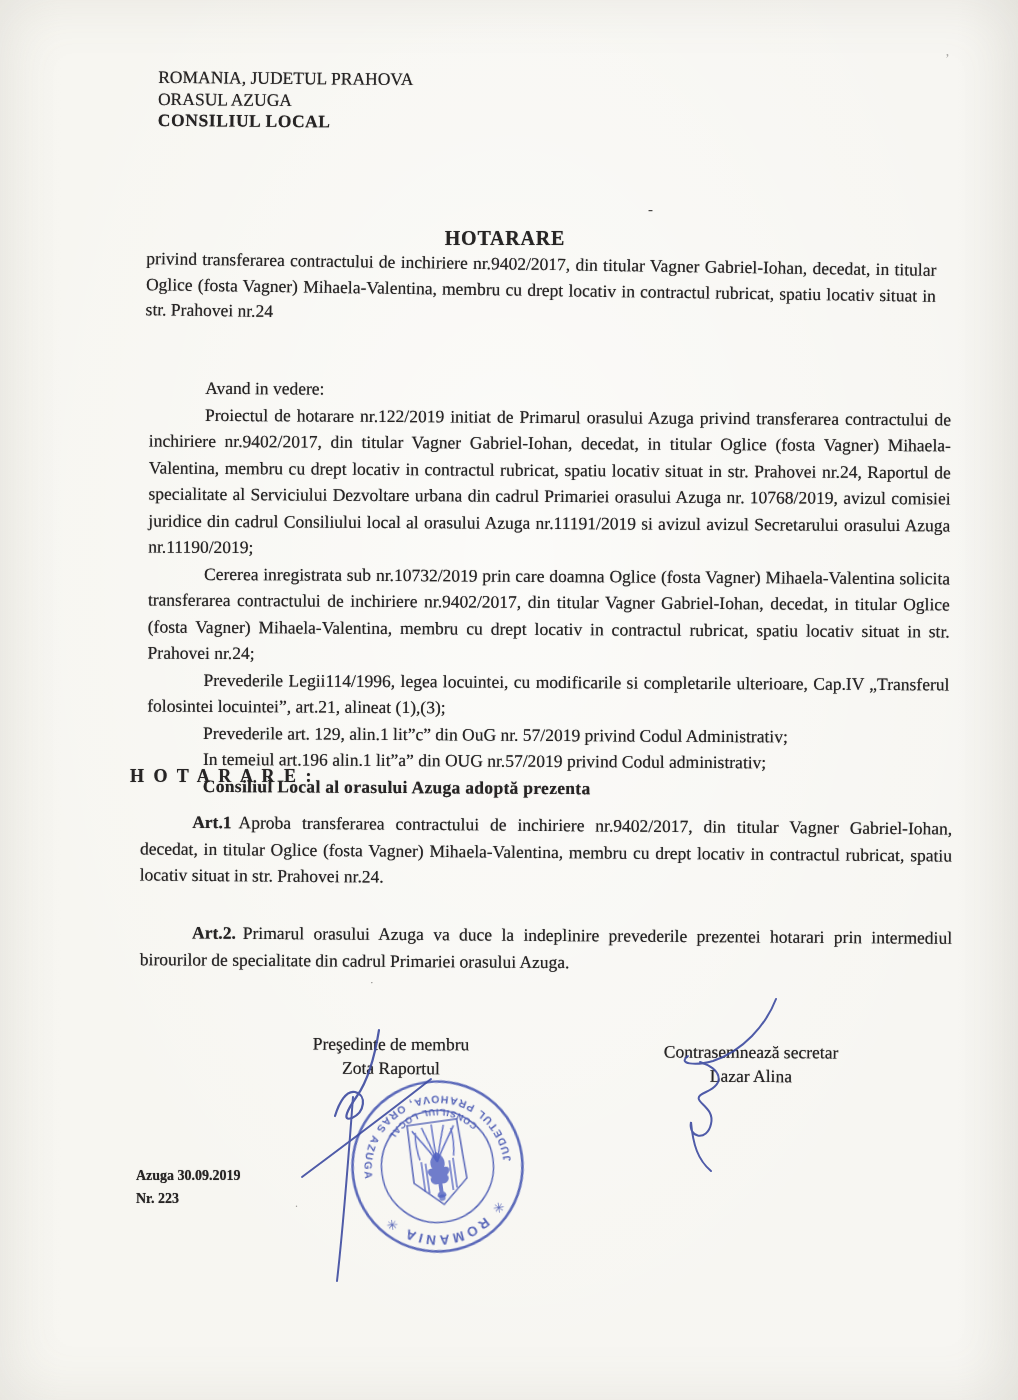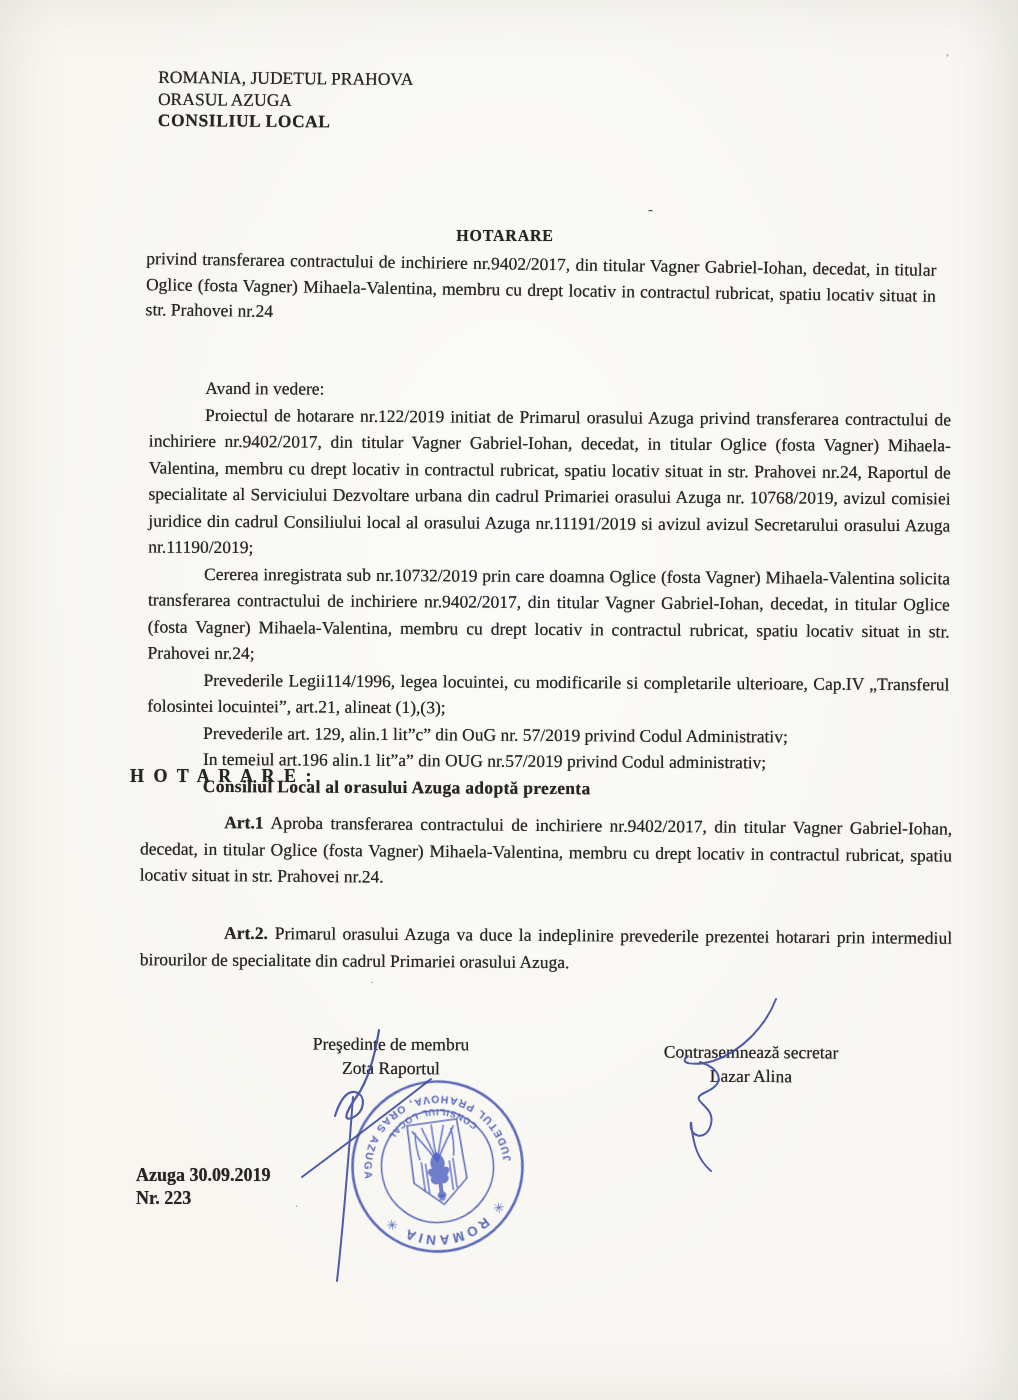--- a/index.html
+++ b/index.html
@@ -16,45 +16,45 @@
     font-family:"Liberation Serif","DejaVu Serif",serif;
     color:#262424;
   }
   .txt{ text-shadow:0 0 .8px rgba(35,33,33,.65); }
   .abs{ position:absolute; }
 
   .header{ left:158px; top:68px; font-size:17.5px; line-height:21.5px; transform:rotate(.5deg); }
   .header .l3{ font-weight:bold; letter-spacing:.6px; }
 
   .title-wrap{ left:110px; top:227px; width:790px; text-align:center; }
-  .title{ font-weight:bold; font-size:16px; letter-spacing:.8px; }
+  .title{ font-weight:bold; font-size:20px; letter-spacing:.8px; }
 
   .subtitle{ left:146px; top:252px; width:790px; font-size:17.5px; line-height:25.5px;
              text-align:justify; transform:rotate(.85deg); }
 
   .preamble{ left:148px; top:377px; width:802px; font-size:17.5px; line-height:26.5px;
              transform:rotate(.35deg); }
   .preamble p{ margin:0; text-indent:56px; text-align:justify; }
   .preamble .having{ text-align:left; }
   .preamble .adoption{ font-weight:bold; text-align:left; letter-spacing:.3px; }
 
   .decision-heading{ left:130px; top:766px; width:790px; 
                      font-weight:bold; font-size:18px; letter-spacing:2.5px; }
 
   .article{ width:812px; left:140px; font-size:17.5px; line-height:26.5px; text-align:justify; }
-  .article .lead{ font-weight:bold; margin-right:7px;margin-left:32px; }
+  .article .lead{ font-weight:bold; margin-right:7px; }
   .art1{ top:812px; transform:rotate(.5deg); }
   .art2{ top:922px; transform:rotate(.4deg); }
   .article .indent{ display:inline-block; width:52px; }
 
   .sig{ font-size:17.5px; line-height:24px; text-align:center; }
   .sig-left{ left:296px; top:1032px; width:190px; transform:rotate(.3deg); }
   .sig-right{ left:636px; top:1040px; width:230px; transform:rotate(.3deg); }
 
-  .footer{ left:136px; top:1164px; font-size:18px; font-weight:bold; line-height:23px; }
+  .footer{ left:136px; top:1164px; font-size:14px; font-weight:bold; line-height:23px; }
 
   .artifact{ color:#4a4846; }
   .a-dash{ left:648px; top:201px; font-size:15px; font-weight:bold; }
   .a-tick{ left:945px; top:52px; font-size:14px; opacity:.45; }
   .a-star{ left:370px; top:976px; font-size:11px; opacity:.75; }
   .a-dot{ left:295px; top:1196px; font-size:12px; opacity:.5; }
 
   .stamp-svg{ left:335px; top:1064px; transform:rotate(-8deg); filter:blur(.3px); }
   .sign-svg{ left:280px; top:975px; filter:blur(.25px); }
   svg text{ font-family:"Liberation Sans","DejaVu Sans",sans-serif; font-weight:bold; }

